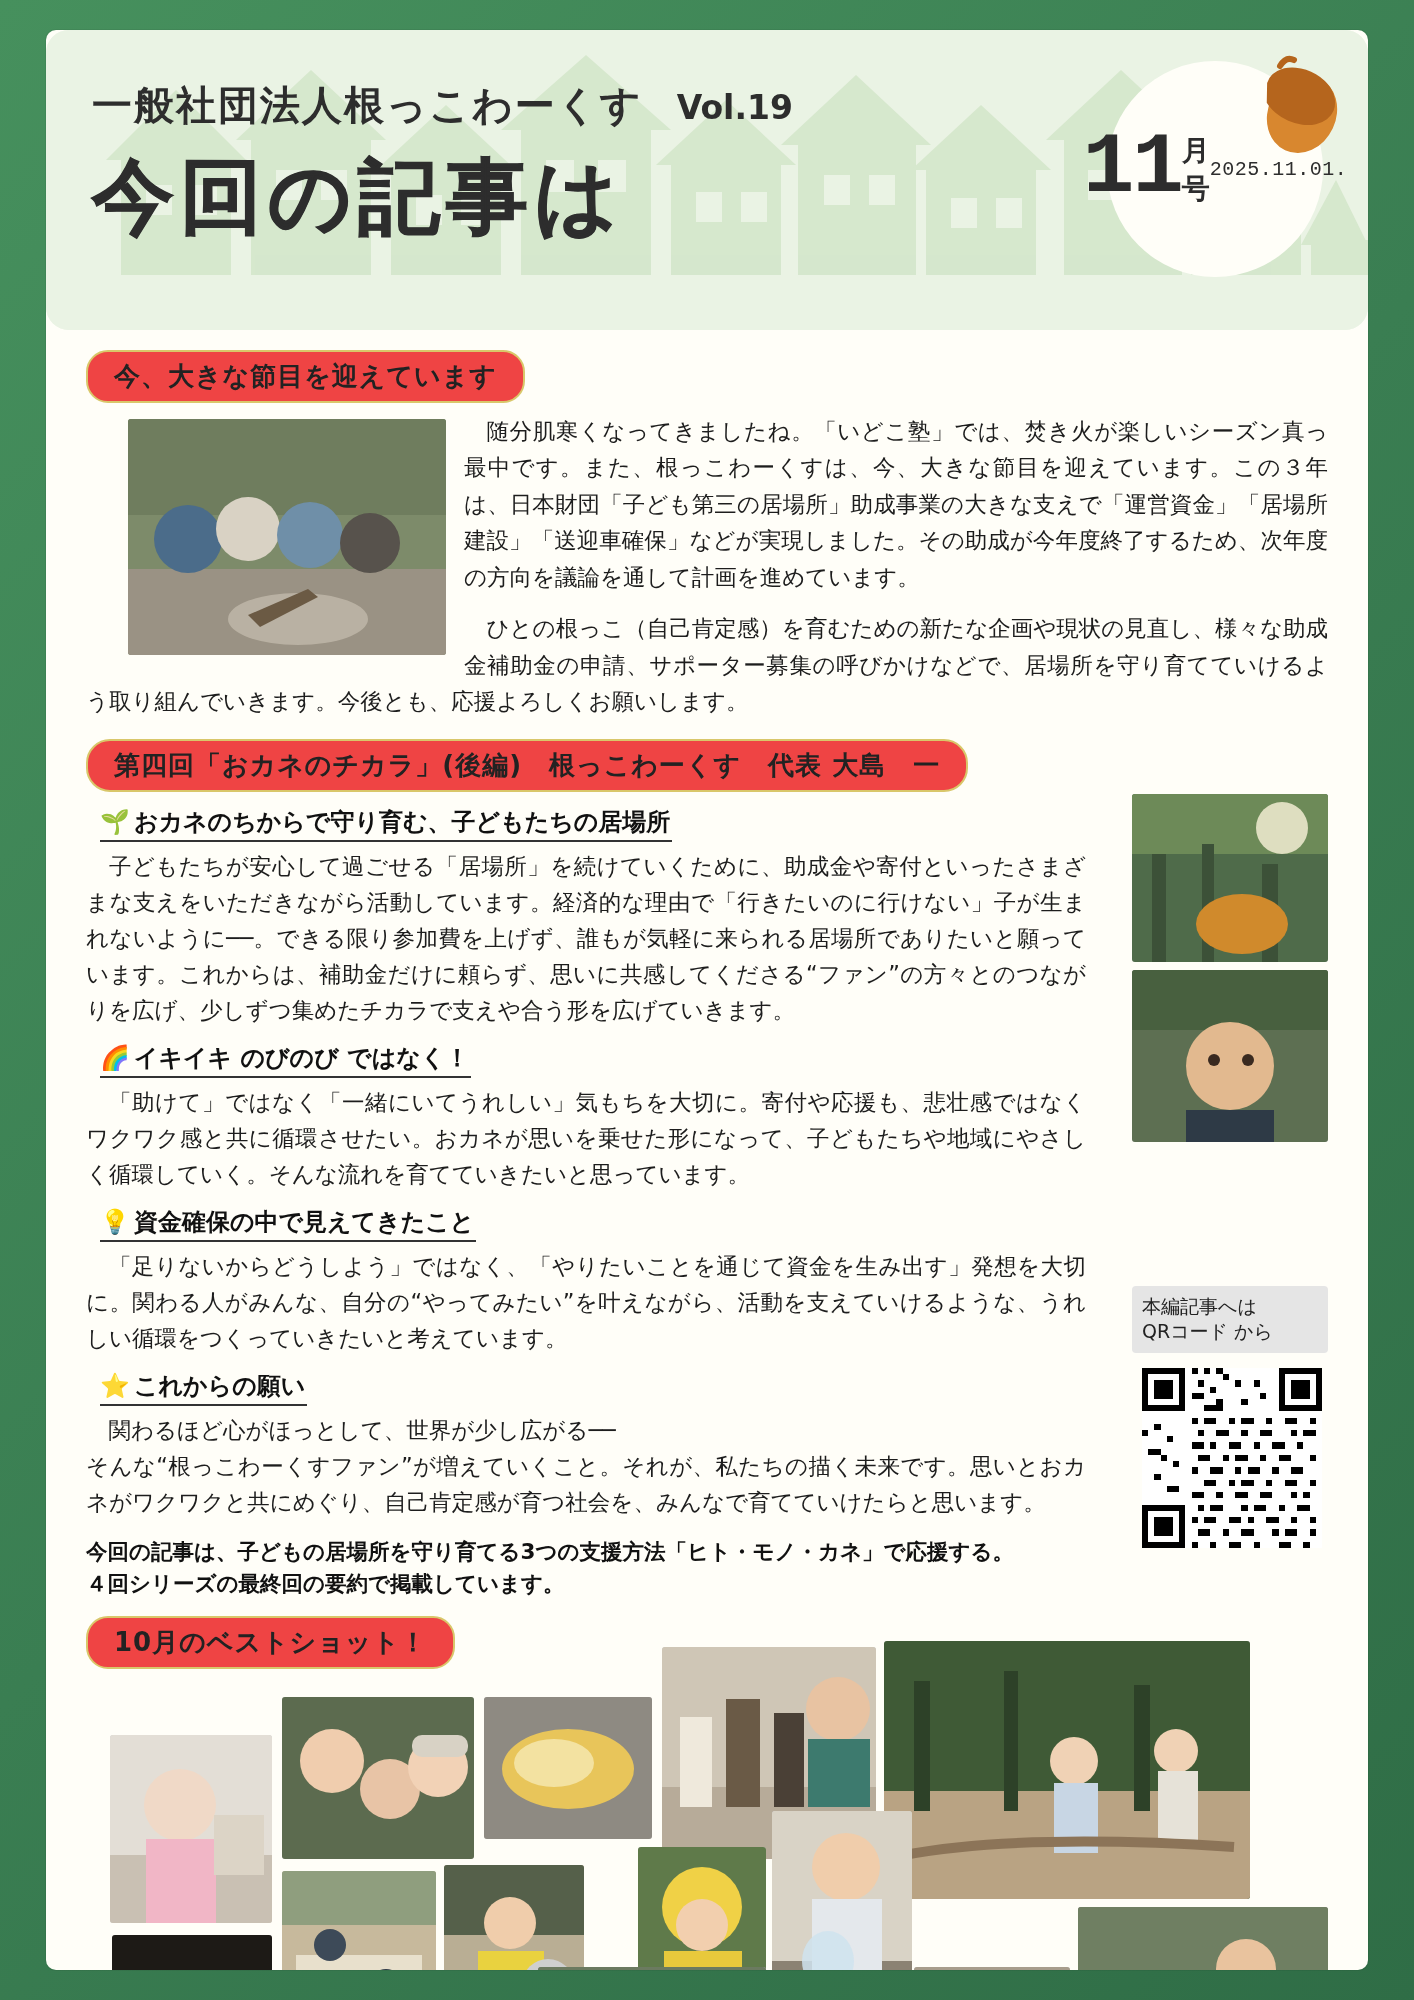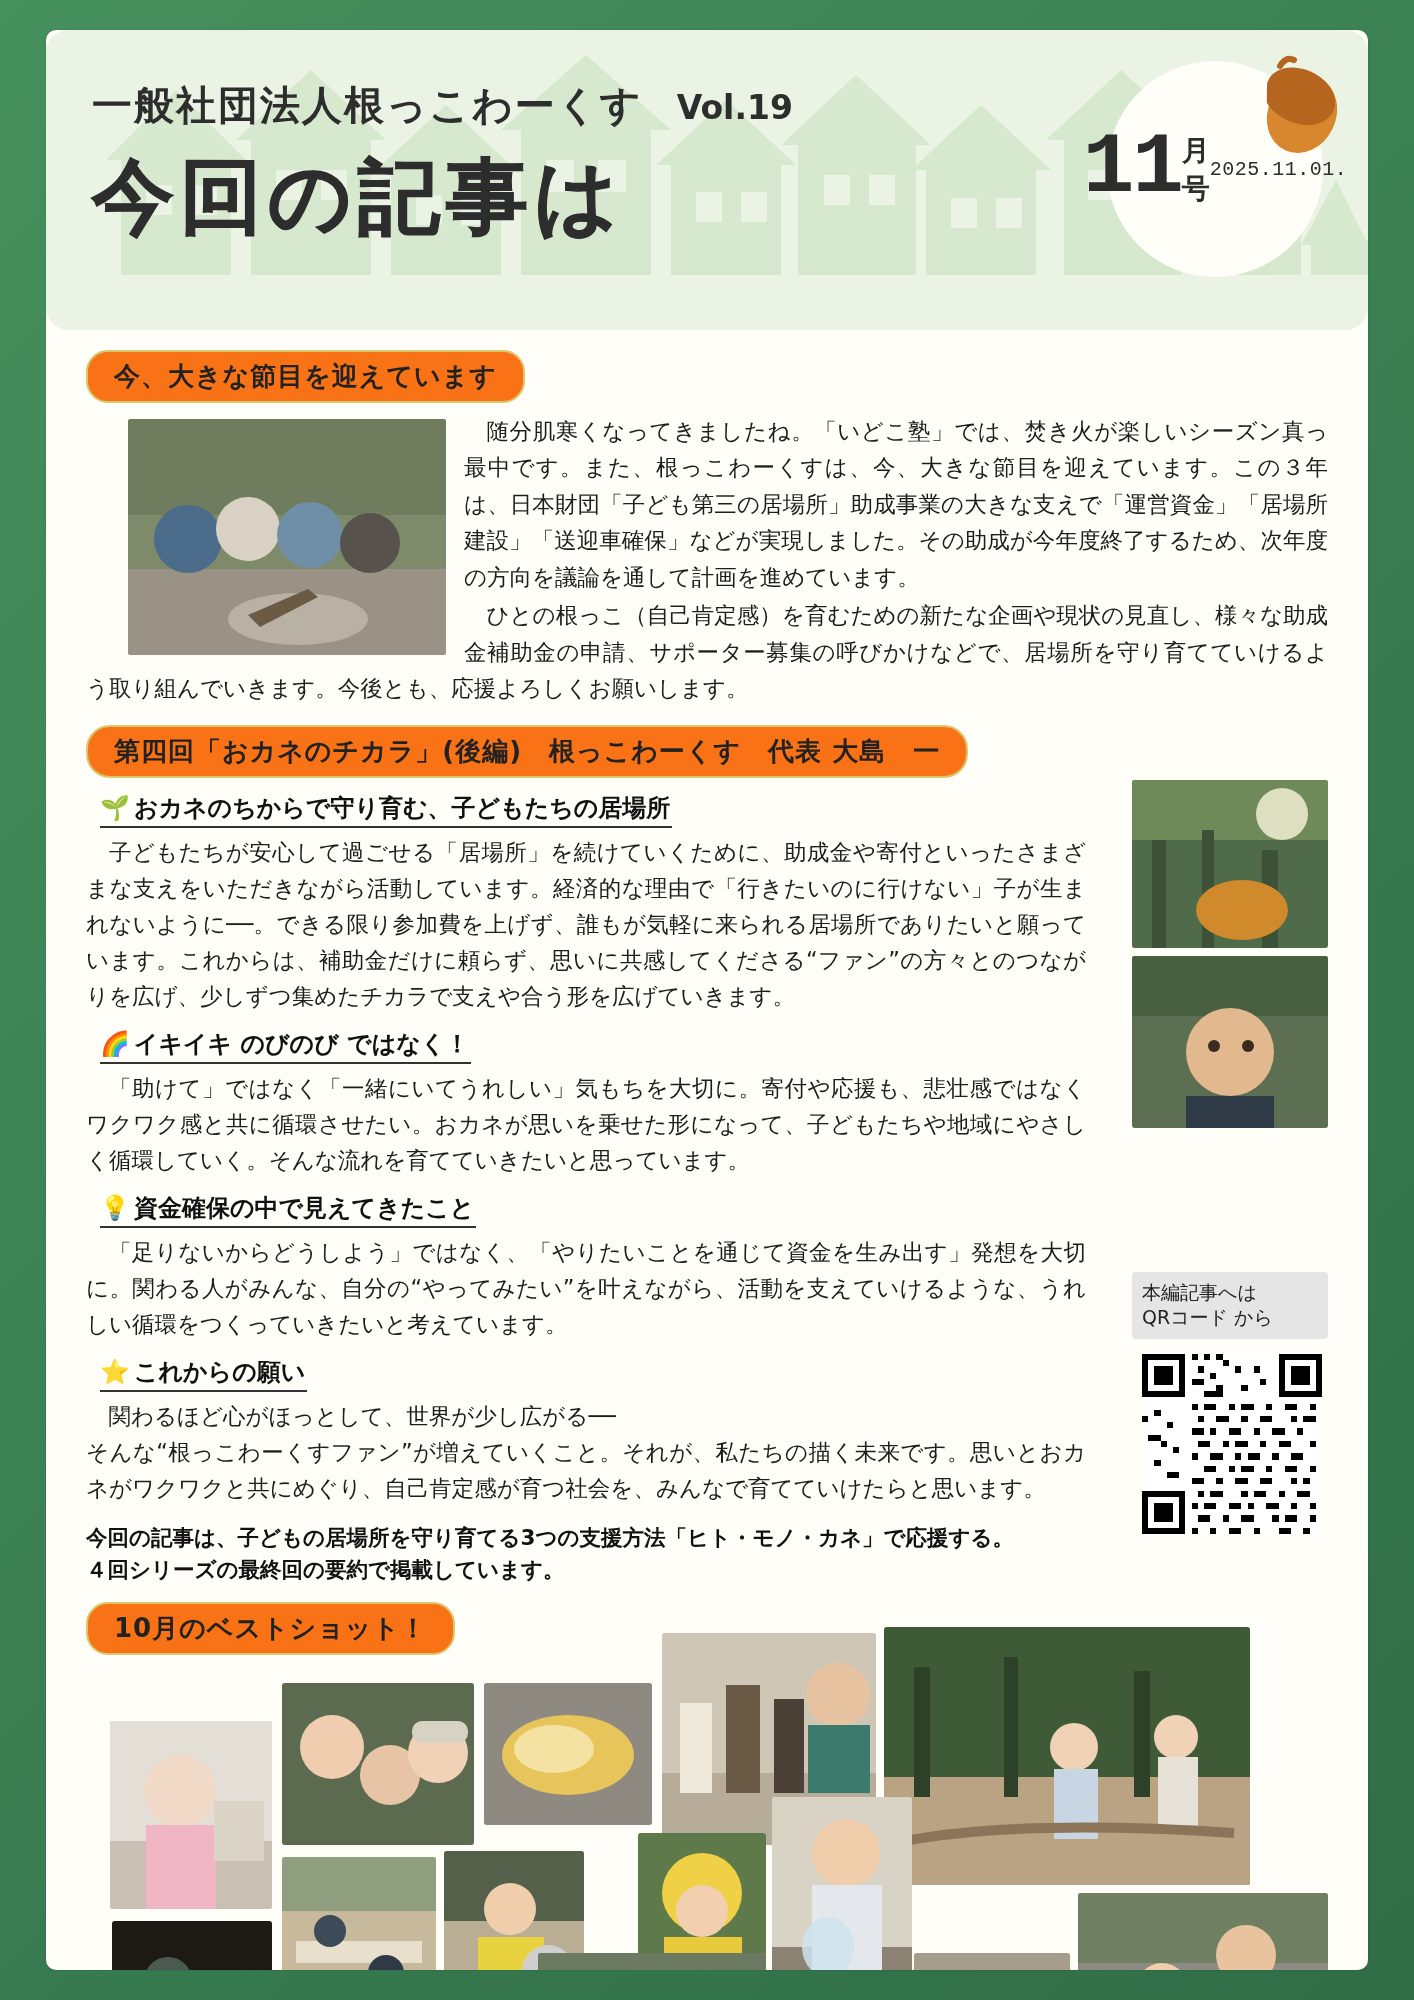--- a/index.html
+++ b/index.html
@@ -74,21 +74,21 @@
   .month-suffix { font-size:28px; font-weight:bold; color:#2d2d2d; margin-top:2px;}
   .month-rule { width:120px; height:2px; background:#2d2d2d; margin:7px 0 6px; }
   .month-date { font-size:20px; color:#2d2d2d; letter-spacing:0.5px;}
   .acorn { position:absolute; right:18px; top:22px; z-index:6; }
 
   
   .body { padding:14px 40px 10px 40px; }
 
   .ribbon {
     display:inline-block;
-    background:#f97316;
+    background:#ef4444;
     border:2px solid #d9c76a;
     border-radius:22px;
     padding:7px 26px;
     font-size:26px; font-weight:bold; color:#222;
     letter-spacing:1px;
   }
   .ribbon.wide { border-radius:24px; }
 
   .sec1 { margin-top:6px; }
   .sec1-flow { margin-top:10px; }
@@ -104,21 +104,21 @@
 
   .lead-photo {
     float:left;
     width:318px; height:236px;
     margin:6px 18px 8px 42px;
   }
   p.txt {
     font-size:22.5px; line-height:1.62; color:#1d1d1d; margin:0;
     text-align:justify;
   }
-  p.txt + p.txt { margin-top:2px; }
+  p.txt + p.txt { margin-top:16px;font-family:Liberation Serif, serif; }
   .indent { text-indent:1em; }
 
   .sec2 { margin-top:18px; clear:both; }
 
   .sub-h {
     font-size:24px; font-weight:bold; color:#111;
     border-bottom:2px solid #333;
     display:inline-block;
     padding:0 2px 2px 0;
     margin:14px 0 6px 14px;

